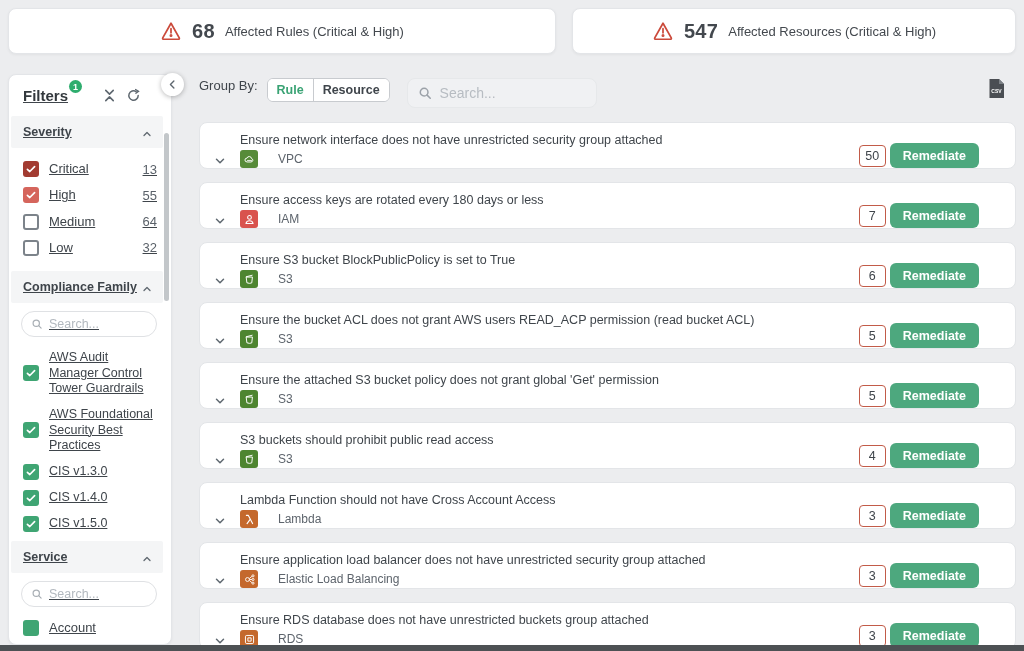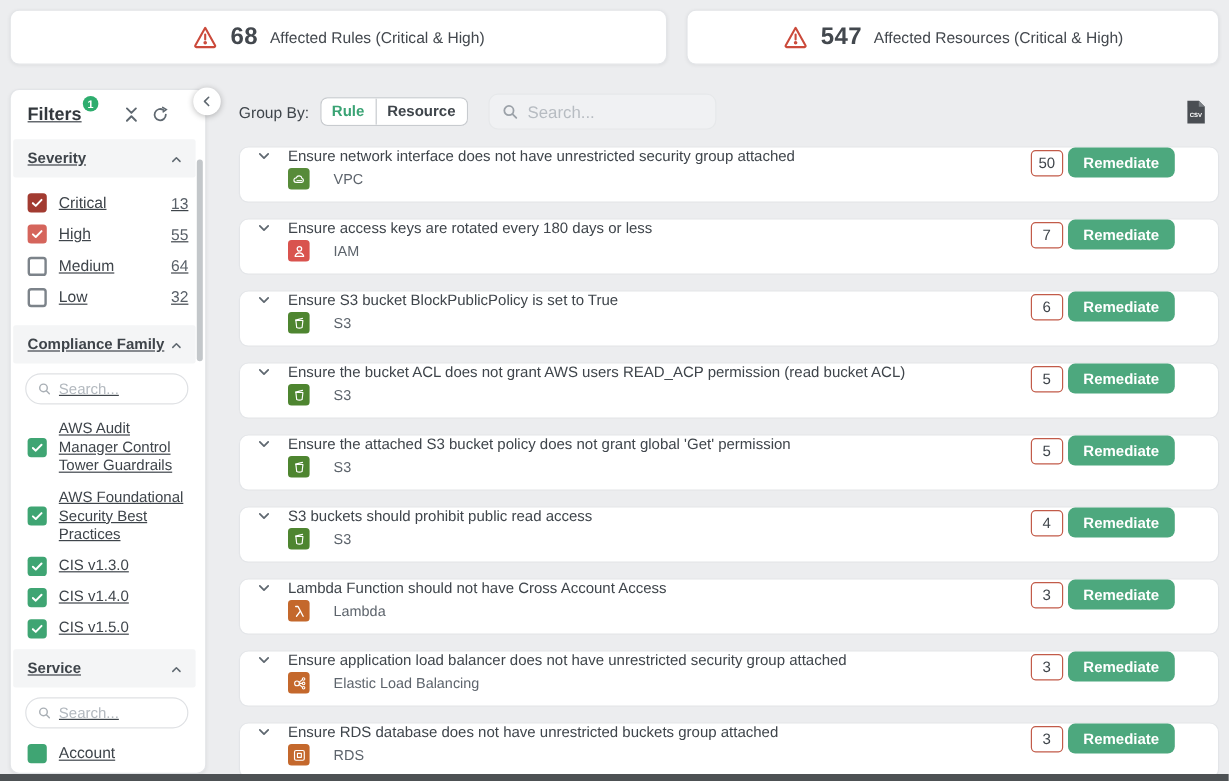--- a/index.html
+++ b/index.html
@@ -90,21 +90,21 @@
   .side-search svg { width:12px; height:12px; color:#A9AFB5; flex:0 0 auto; }
   .side-search input {
     border:none; outline:none; width:100%; font-size:12.5px;
     font-family:"Liberation Sans",sans-serif; color:#3E444A; background:transparent;
   }
   .side-search input::placeholder { color:#B3B9BF; }
   .load-all { text-align:center; font-size:12.5px; font-weight:700; color:#33383D; padding:9px 0 8px; cursor:pointer; }
   
   .toolbar {
     position:absolute; left:199px; top:78px; right:8px; height:30px;
-    display:flex; align-items:center;
+    display:flex; 
   }
   .groupby-label { font-size:13px; color:#3F454B; }
   .segmented {
     display:flex; border:1px solid #C8CBCF; border-radius:6px; overflow:hidden;
     background:#fff; margin-left:9px; height:24px;
   }
   .seg-opt {
     font-size:12.5px; font-weight:700; padding:4px 9px; cursor:pointer;
     display:flex; align-items:center; background:#fff; border:none;
     font-family:"Liberation Sans",sans-serif;
@@ -125,21 +125,21 @@
   .csv-export { margin-left:auto; margin-right:11px; cursor:pointer; }
   .csv-export svg { display:block; }
   
   .rules-list {
     position:absolute; left:199px; right:8px; top:122px;
     display:flex; flex-direction:column; gap:13px;
   }
   .rule-row {
     height:47px; flex:0 0 47px;
     background:#fff; border:1px solid #E3E5E8; border-radius:8px;
-    display:flex; align-items:flex-start; padding:0 36px 0 13px;
+    display:flex; align-items:flex-end; padding:0 36px 0 13px;
   }
   .row-chevron { width:14px; height:14px; color:#5F6870; cursor:pointer; flex:0 0 auto; }
   .row-chevron svg { width:100%; height:100%; display:block; }
   .rule-text { margin-left:13px; display:flex; flex-direction:column; gap:3px; min-width:0; }
   .rule-title { font-size:12.5px; color:#3F454B; white-space:nowrap; }
   .rule-service { display:flex; align-items:center; gap:20px; }
   .svc-icon {
     width:18px; height:18px; border-radius:3px;
     display:flex; align-items:center; justify-content:center; color:#fff;
   }

